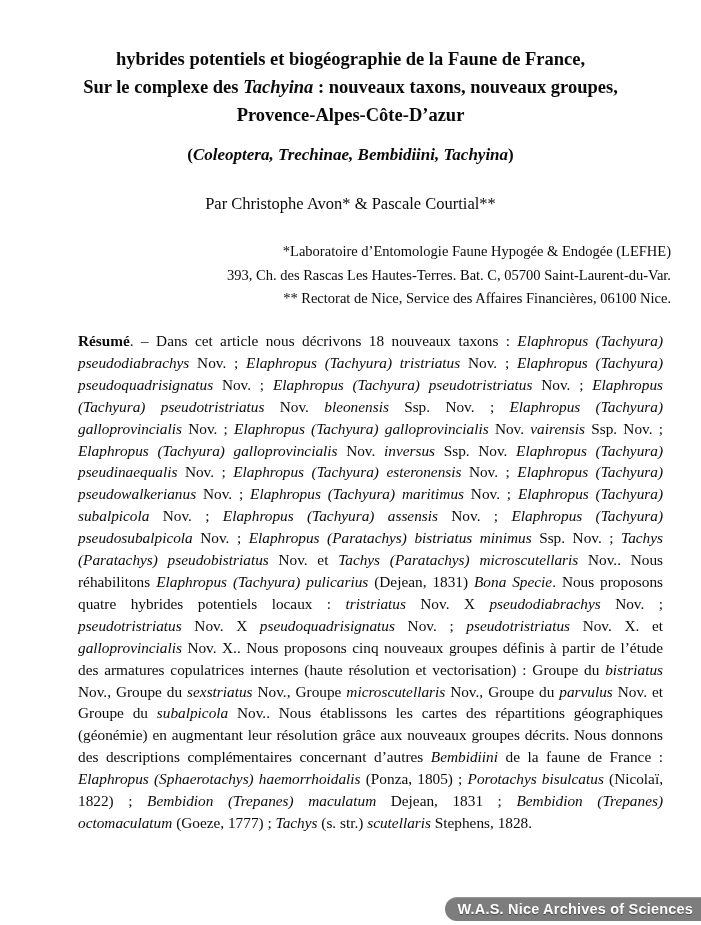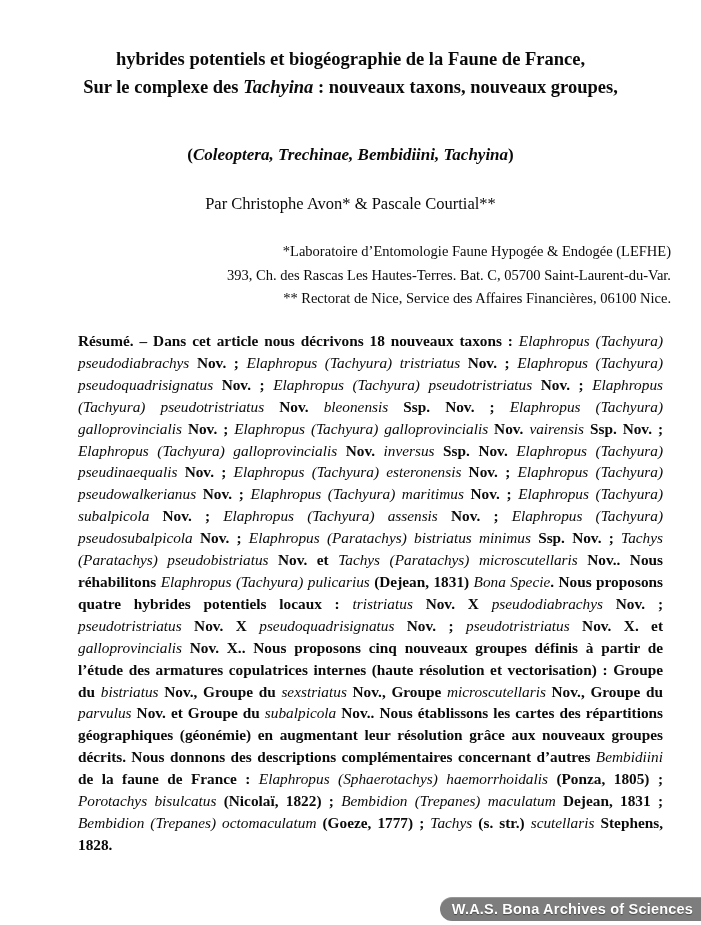--- a/index.html
+++ b/index.html
@@ -36,21 +36,21 @@
   .affiliations {
     position: absolute; top: 240px; left: 30px; width: 641px;
     text-align: right; font-size: 14.5px; line-height: 23.5px;
   }
   .abstract {
     position: absolute; top: 330px; left: 78px; width: 585px;
     font-size: 15.3px; line-height: 21.9px;
     text-align: justify;
     text-justify: inter-word;
   }
-  .run-r  { font-style: normal; font-weight: bold; }
+  .run-r  { font-style: normal; font-weight: normal; }
   .run-i  { font-style: italic; font-weight: normal; }
   .run-b  { font-style: normal; font-weight: bold; }
   .run-bi { font-style: italic; font-weight: bold; }
   .was-badge {
     position: absolute; right: 0; bottom: 4px;
     height: 24px;
     display: flex; align-items: center;
     padding: 0 8px 1px 12px;
     border-radius: 12px 0 0 12px;
     font-family: "Liberation Sans", "DejaVu Sans", sans-serif;
@@ -63,29 +63,30 @@
 </style>
 </head>
 <body>
 
 <div class="page">
 
 
   <h1 class="article-title">
     <span class="title-line" style="display:block"><span class="run-b">hybrides potentiels et biogéographie de la Faune de France,</span></span>
     <span class="title-line" style="display:block"><span class="run-b">Sur le complexe des </span><span class="run-bi">Tachyina</span><span class="run-b"> : nouveaux taxons, nouveaux groupes,</span></span>
+    <span class="title-line" style="display:block"><span class="run-b">Provence-Alpes-Côte-D’azur</span></span>
   </h1>
 
   <div class="taxonomy-subtitle"><span class="run-b">(</span><span class="run-bi">Coleoptera, Trechinae, Bembidiini, Tachyina</span><span class="run-b">)</span></div>
 
   <div class="byline">Par Christophe Avon* &amp; Pascale Courtial**</div>
 
   <div class="affiliations">
     <div>*Laboratoire d’Entomologie Faune Hypogée &amp; Endogée (LEFHE)</div>
     <div>393, Ch. des Rascas Les Hautes-Terres. Bat. C, 05700 Saint-Laurent-du-Var.</div>
     <div>** Rectorat de Nice, Service des Affaires Financières, 06100 Nice.</div>
   </div>
 
   <p class="abstract"><span class="run-b">Résumé</span><span class="run-r">. – Dans cet article nous décrivons 18 nouveaux taxons : </span><span class="run-i">Elaphropus (Tachyura) pseudodiabrachys</span><span class="run-r"> Nov. ; </span><span class="run-i">Elaphropus (Tachyura) tristriatus</span><span class="run-r"> Nov. ; </span><span class="run-i">Elaphropus (Tachyura) pseudoquadrisignatus</span><span class="run-r"> Nov. ; </span><span class="run-i">Elaphropus (Tachyura) pseudotristriatus</span><span class="run-r"> Nov. ; </span><span class="run-i">Elaphropus (Tachyura) pseudotristriatus</span><span class="run-r"> Nov. </span><span class="run-i">bleonensis</span><span class="run-r"> Ssp. Nov. ; </span><span class="run-i">Elaphropus (Tachyura) galloprovincialis</span><span class="run-r"> Nov. ; </span><span class="run-i">Elaphropus (Tachyura) galloprovincialis</span><span class="run-r"> Nov. </span><span class="run-i">vairensis</span><span class="run-r"> Ssp. Nov. ; </span><span class="run-i">Elaphropus (Tachyura) galloprovincialis</span><span class="run-r"> Nov. </span><span class="run-i">inversus</span><span class="run-r"> Ssp. Nov. </span><span class="run-i">Elaphropus (Tachyura) pseudinaequalis</span><span class="run-r"> Nov. ; </span><span class="run-i">Elaphropus (Tachyura) esteronensis</span><span class="run-r"> Nov. ; </span><span class="run-i">Elaphropus (Tachyura) pseudowalkerianus</span><span class="run-r"> Nov. ; </span><span class="run-i">Elaphropus (Tachyura) maritimus</span><span class="run-r"> Nov. ; </span><span class="run-i">Elaphropus (Tachyura) subalpicola</span><span class="run-r"> Nov. ; </span><span class="run-i">Elaphropus (Tachyura) assensis</span><span class="run-r"> Nov. ; </span><span class="run-i">Elaphropus (Tachyura) pseudosubalpicola</span><span class="run-r"> Nov. ; </span><span class="run-i">Elaphropus (Paratachys) bistriatus minimus</span><span class="run-r"> Ssp. Nov. ; </span><span class="run-i">Tachys (Paratachys) pseudobistriatus</span><span class="run-r"> Nov. et </span><span class="run-i">Tachys (Paratachys) microscutellaris</span><span class="run-r"> Nov.. Nous réhabilitons </span><span class="run-i">Elaphropus (Tachyura) pulicarius</span><span class="run-r"> (Dejean, 1831) </span><span class="run-i">Bona Specie</span><span class="run-r">. Nous proposons quatre hybrides potentiels locaux : </span><span class="run-i">tristriatus</span><span class="run-r"> Nov. X </span><span class="run-i">pseudodiabrachys</span><span class="run-r"> Nov. ; </span><span class="run-i">pseudotristriatus</span><span class="run-r"> Nov. X </span><span class="run-i">pseudoquadrisignatus</span><span class="run-r"> Nov. ; </span><span class="run-i">pseudotristriatus</span><span class="run-r"> Nov. X. et </span><span class="run-i">galloprovincialis</span><span class="run-r"> Nov. X.. Nous proposons cinq nouveaux groupes définis à partir de l’étude des armatures copulatrices internes (haute résolution et vectorisation) : Groupe du </span><span class="run-i">bistriatus</span><span class="run-r"> Nov., Groupe du </span><span class="run-i">sexstriatus</span><span class="run-r"> Nov., Groupe </span><span class="run-i">microscutellaris</span><span class="run-r"> Nov., Groupe du </span><span class="run-i">parvulus</span><span class="run-r"> Nov. et Groupe du </span><span class="run-i">subalpicola</span><span class="run-r"> Nov.. Nous établissons les cartes des répartitions géographiques (géonémie) en augmentant leur résolution grâce aux nouveaux groupes décrits. Nous donnons des descriptions complémentaires concernant d’autres </span><span class="run-i">Bembidiini</span><span class="run-r"> de la faune de France : </span><span class="run-i">Elaphropus (Sphaerotachys) haemorrhoidalis</span><span class="run-r"> (Ponza, 1805) ; </span><span class="run-i">Porotachys bisulcatus</span><span class="run-r"> (Nicolaï, 1822) ; </span><span class="run-i">Bembidion (Trepanes) maculatum</span><span class="run-r"> Dejean, 1831 ; </span><span class="run-i">Bembidion (Trepanes) octomaculatum</span><span class="run-r"> (Goeze, 1777) ; </span><span class="run-i">Tachys</span><span class="run-r"> (s. str.) </span><span class="run-i">scutellaris</span><span class="run-r"> Stephens, 1828.</span></p>
 
-  <div class="was-badge" style="background: rgb(125, 125, 125); color: rgb(255, 255, 255);">W.A.S. Bona Archives of Sciences</div>
+  <div class="was-badge" style="background: rgb(125, 125, 125); color: rgb(255, 255, 255);">W.A.S. Nice Archives of Sciences</div>
 
 </div>
 
 </body></html>

